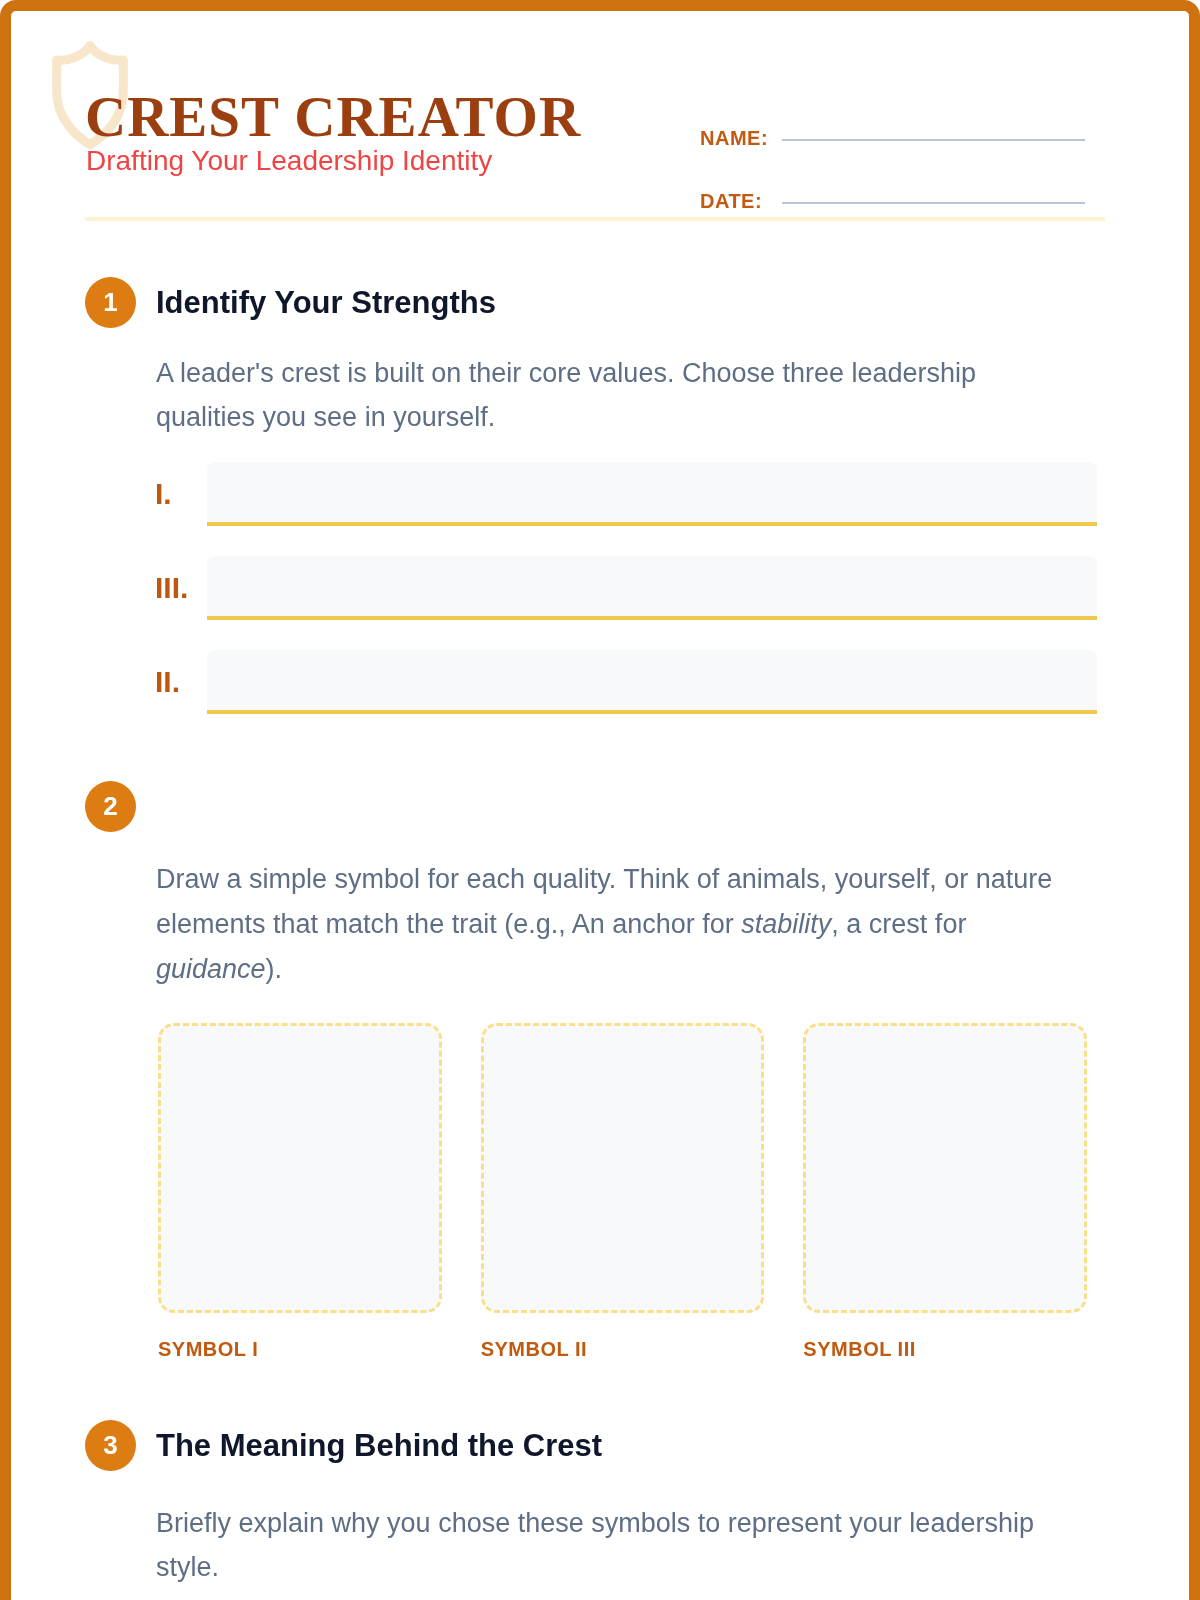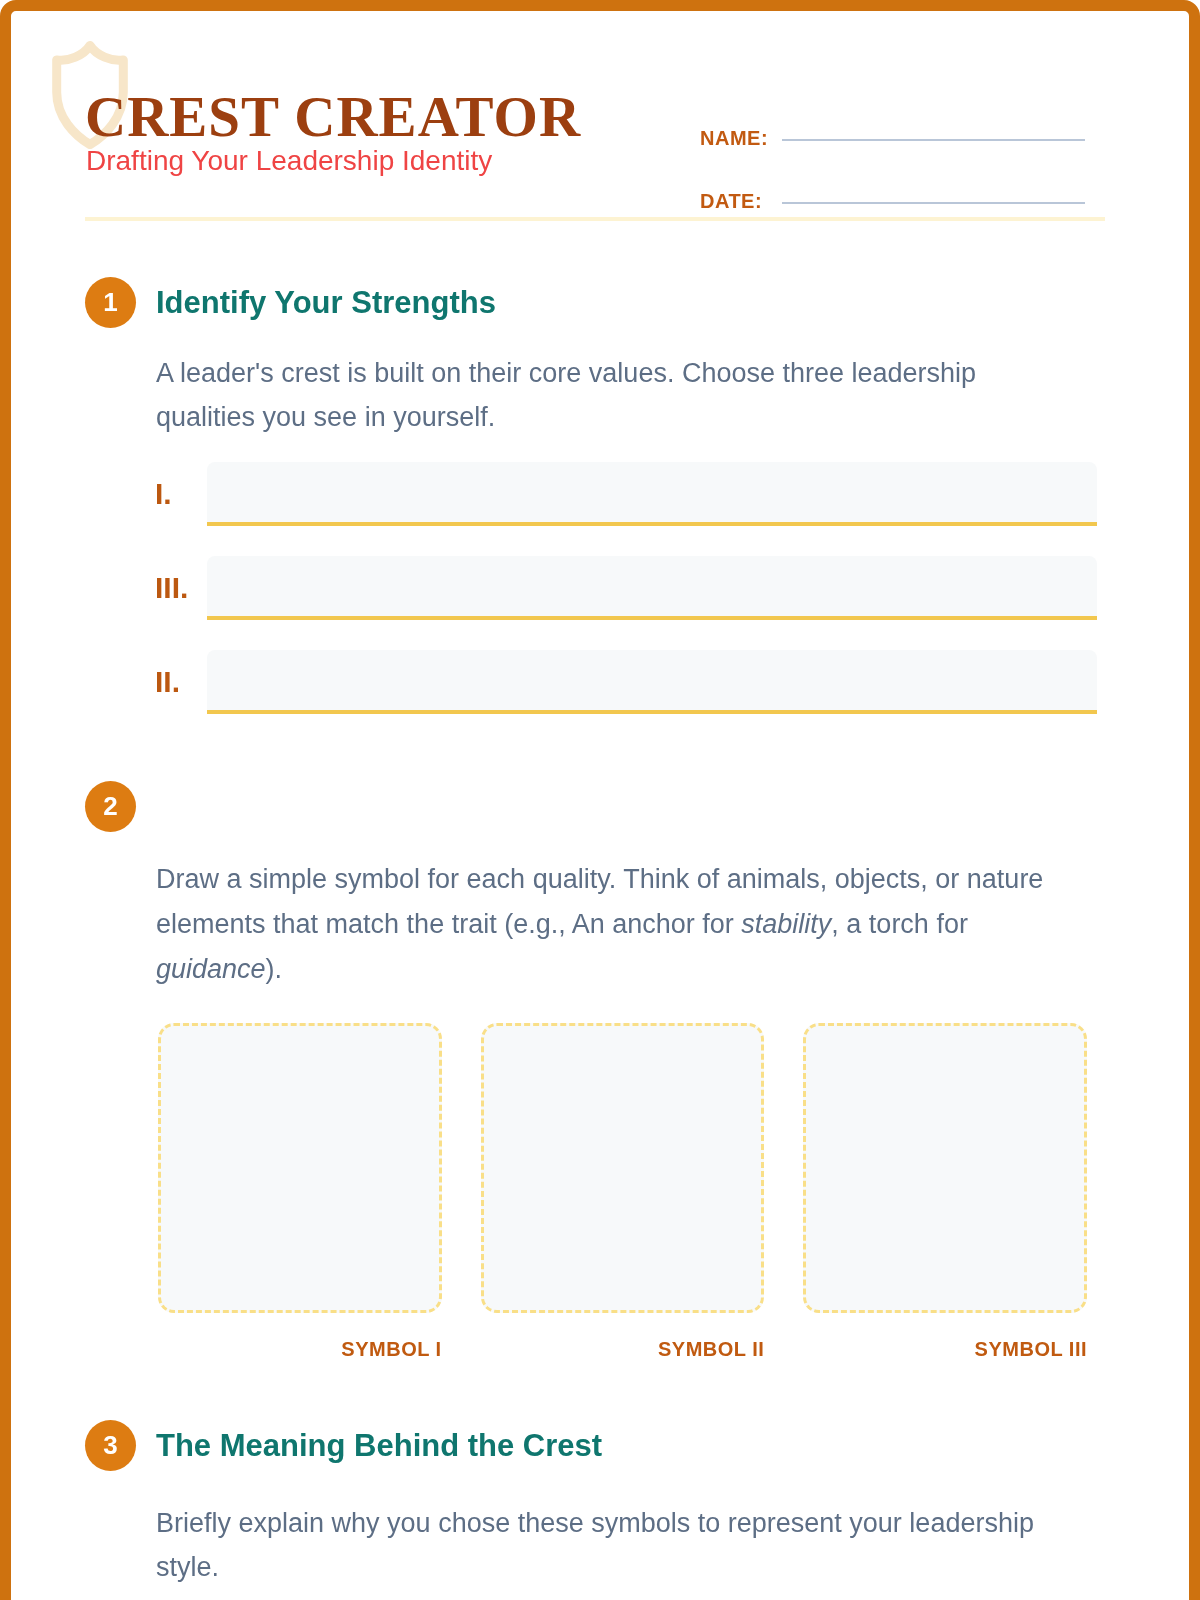--- a/index.html
+++ b/index.html
@@ -58,21 +58,21 @@
   .s1-header { top: 277px; }
   .s2-header { top: 781px; }
   .s3-header { top: 1420px; }
   .section-number {
     width: 51px; height: 51px; border-radius: 50%;
     background: #dd7c12; color: #ffffff;
     display: flex; align-items: center; justify-content: center;
     font-size: 26px; font-weight: 700; flex: 0 0 auto;
   }
   .section-title {
-    font-size: 31px; font-weight: 700; color: #0f766e; white-space: nowrap;
+    font-size: 31px; font-weight: 700; color: #0f172a; white-space: nowrap;
   }
 
   
   .section-desc {
     position: absolute; left: 156px; z-index: 1;
     font-size: 27px; line-height: 44px; color: #5d6e85;
   }
   .s1-desc { top: 351px; width: 920px; }
   .s2-desc { top: 857px; width: 940px; line-height: 45px; }
   .s3-desc { top: 1501px; width: 920px; }
@@ -89,21 +89,21 @@
     flex: 1 1 auto; height: 64px;
     background: #f7f9fa; border: none; outline: none;
     border-bottom: 4px solid #f2c74e;
     border-radius: 8px 8px 0 0;
     font-size: 26px; color: #1f2c3f; padding: 0 16px;
   }
 
   
   .symbols { position: absolute; left: 158px; top: 1023px; width: 929px; z-index: 1; }
   .symbol-grid { display: flex; gap: 39px; }
-  .symbol-cell { flex: 1 1 0; display: flex; flex-direction: column; align-items: flex-end; }
+  .symbol-cell { flex: 1 1 0; display: flex; flex-direction: column; align-items: flex-start; }
   .symbol-box {
     width: 100%; height: 290px;
     background: #f7f9fa;
     border: 3px dashed #f9df88;
     border-radius: 16px;
   }
   .symbol-label {
     margin-top: 25px; font-size: 20px; font-weight: 700;
     color: #c05a10; letter-spacing: 0.5px; text-align: center;
   }
@@ -150,21 +150,21 @@
   </div>
   <div class="strength-row">
     <span class="strength-numeral">II.</span>
     <input class="strength-input" type="text" value="" style="">
   </div>
 </div>
 
 <div class="section-header s2-header">
   <div class="section-number">2</div>
 </div>
-<p class="section-desc s2-desc"><span>Draw a simple symbol for each quality. Think of animals, objects, or nature elements that match the trait (e.g., An anchor for </span><em>stability</em><span>, a torch for </span><em>guidance</em><span>).</span></p>
+<p class="section-desc s2-desc"><span>Draw a simple symbol for each quality. Think of animals, yourself, or nature elements that match the trait (e.g., An anchor for </span><em>stability</em><span>, a crest for </span><em>guidance</em><span>).</span></p>
 
 <div class="symbols">
   <div class="symbol-grid">
     <div class="symbol-cell">
       <div class="symbol-box"></div>
       <div class="symbol-label">SYMBOL I</div>
     </div>
     <div class="symbol-cell">
       <div class="symbol-box"></div>
       <div class="symbol-label">SYMBOL II</div>

